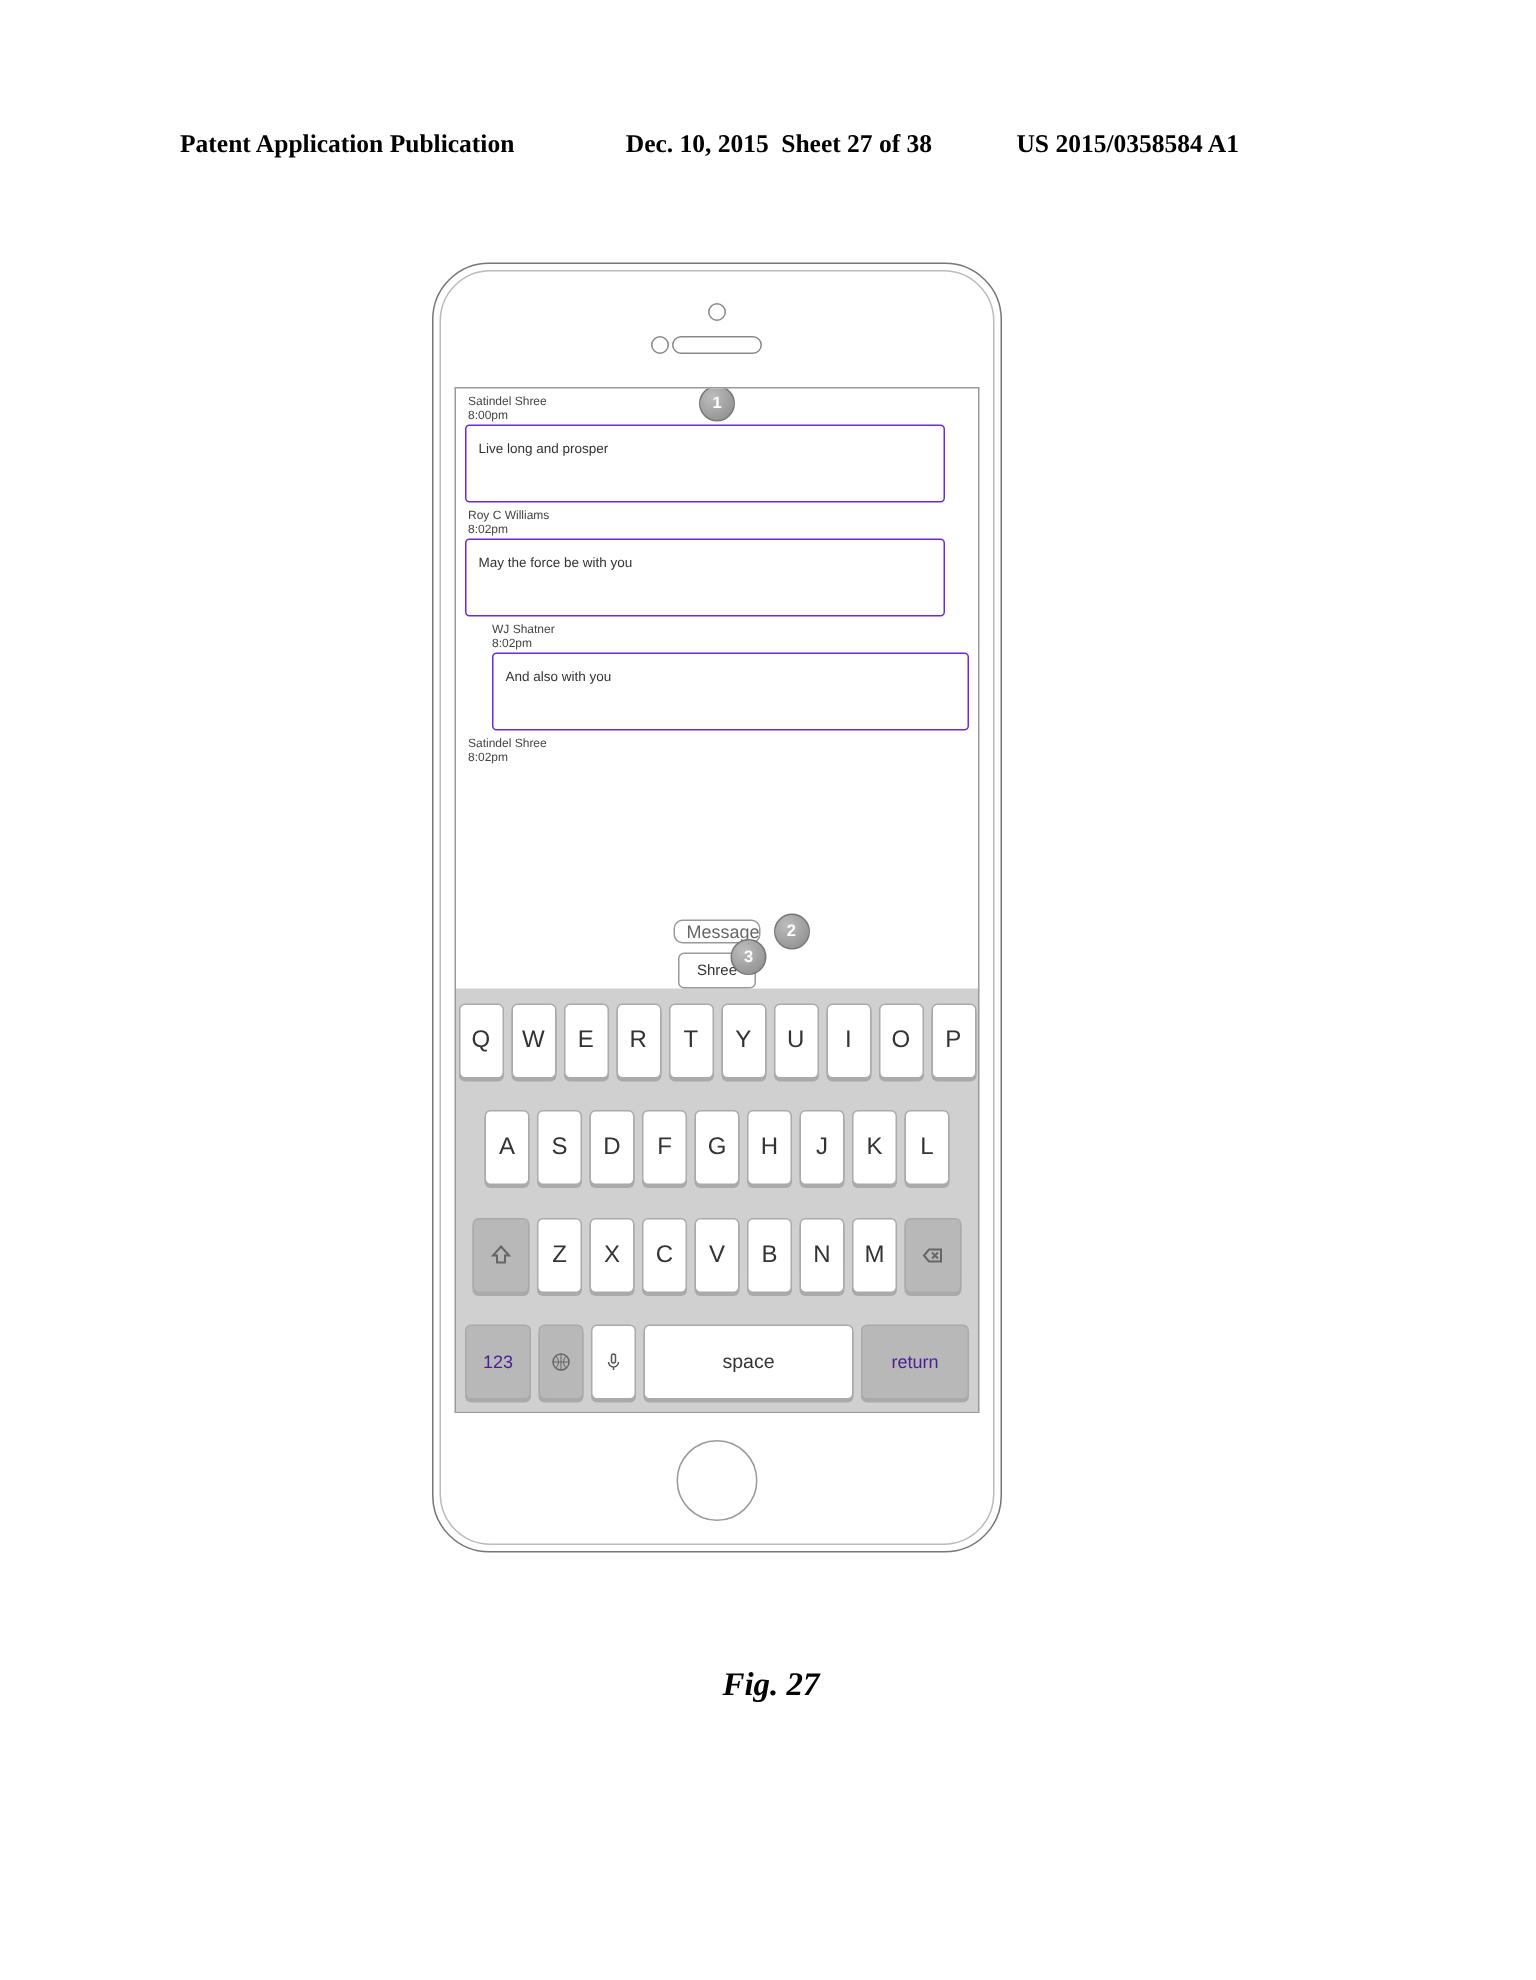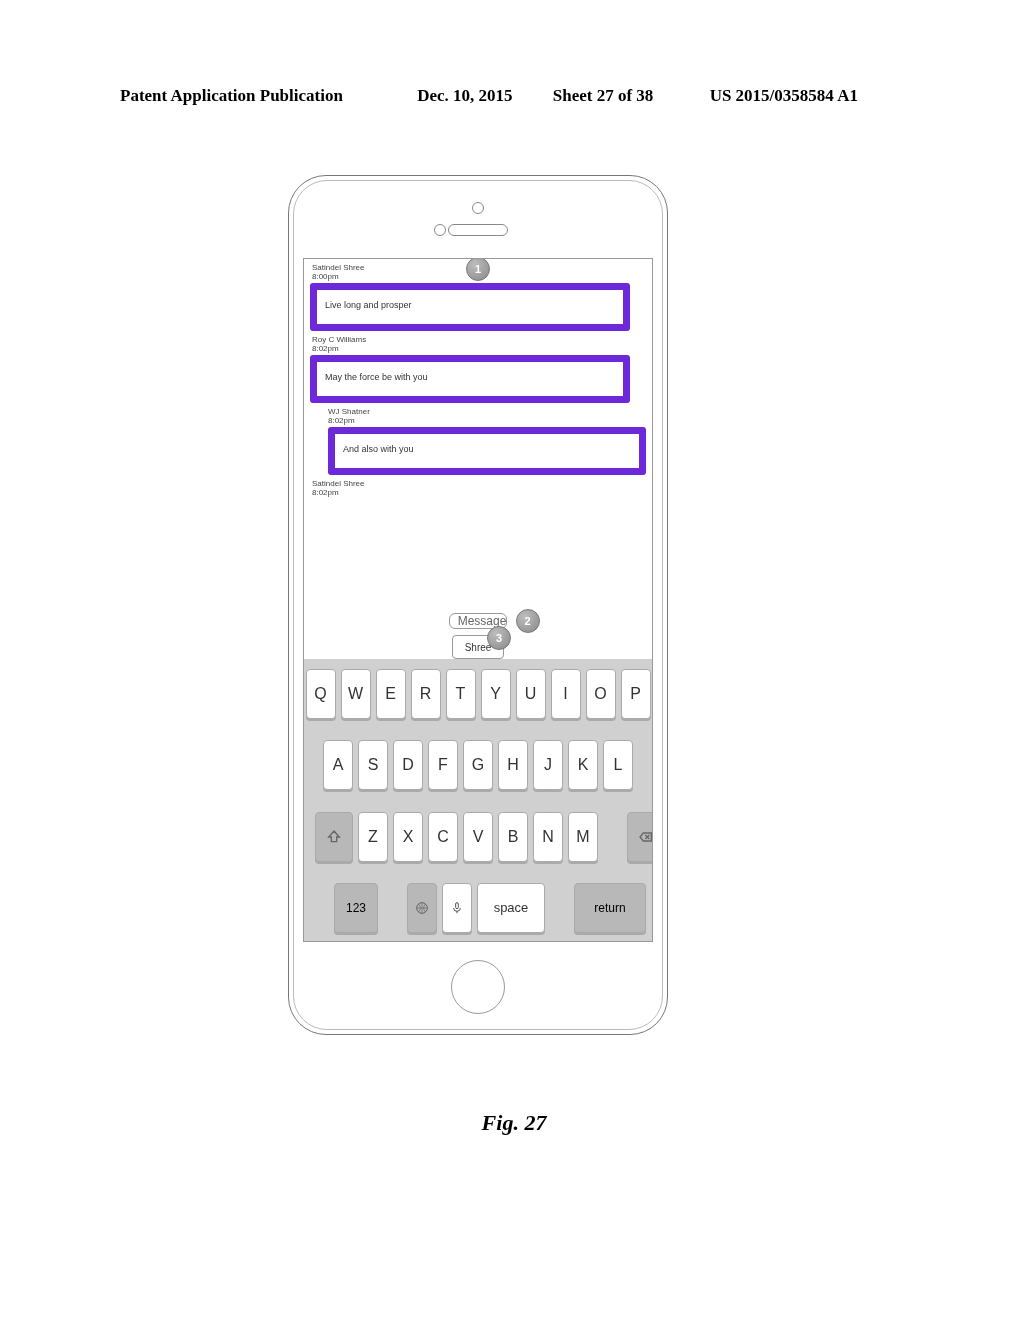--- a/index.html
+++ b/index.html
@@ -14,21 +14,21 @@
     position: absolute;
     top: 86px;
     left: 120px;
     right: 120px;
     font-size: 17px;
     font-weight: bold;
     white-space: nowrap;
   }
   .header-line .left  { }
   .header-line .mid   { margin-left: 70px; }
-  .header-line .sheet { margin-left: 36px; }
+  .header-line .sheet { margin-left: 4px; }
   .header-line .right { margin-left: 52px; }
 
   .phone-wrap {
     position: absolute;
     left: 288px;
     top: 175px;
     width: 380px;
     height: 860px;
   }
   .phone {
@@ -73,23 +73,23 @@
   
   .conv {
     position:absolute; left:0; right:0; top:0; bottom: 328px;
     padding: 4px 6px 0 6px;
     box-sizing:border-box;
   }
   .msg-block { margin-bottom: 4px; position:relative; }
   .msg-head { display:flex; justify-content:space-between; font-size:8px; color:#444; padding:0 2px 2px 2px;flex-direction:column;}
   .msg-head.indent { padding-left: 18px; padding-right: 2px;}
   .bubble {
-    border:7px solid #6d28d9; border-radius:3px;
+    border:1px solid #6d28d9; border-radius:3px;
     font-size:9px; color:#333;
-    padding: 10px 8px 14px 8px;
+    padding: 10px 8px 30px 8px;
     box-sizing:border-box;
   }
   .bubble.left  { margin-left:0;  margin-right:16px; }
   .bubble.right { margin-left:18px; margin-right:0; }
 
   .tab-circle {
     position:absolute;
     width:22px; height:22px; border-radius:50%;
     display:flex; align-items:center; justify-content:center;
     font-size:11px; font-weight:bold; color:#fff;
@@ -144,21 +144,21 @@
   .key {
     flex: 0 0 auto;
     width: 28px; height: 48px;
     background:#fff;
     border:1px solid #aaa; border-radius:4px;
     box-shadow: 0 2px 0 #aaa;
     display:flex; align-items:center; justify-content:center;
     font-size:16px; color:#333;
     font-family: Helvetica, Arial, sans-serif;
   }
-  .key.dark { background:#b8b8b8; color:#000000;margin-left:24px; }
+  .key.dark { background:#b8b8b8; color:#4c1d95; }
   .key.wide36 { width:36px; }
   .key.wide42 { width:42px; }
   .key.wide   { width:70px; font-size:12px; }
   .key.space  { flex:1; font-size:13px; }
   .key svg { width:16px; height:16px; }
   .krow.bottom .key { height:48px; }
 
   .figcap {
     position:absolute;
     top: 1110px;

